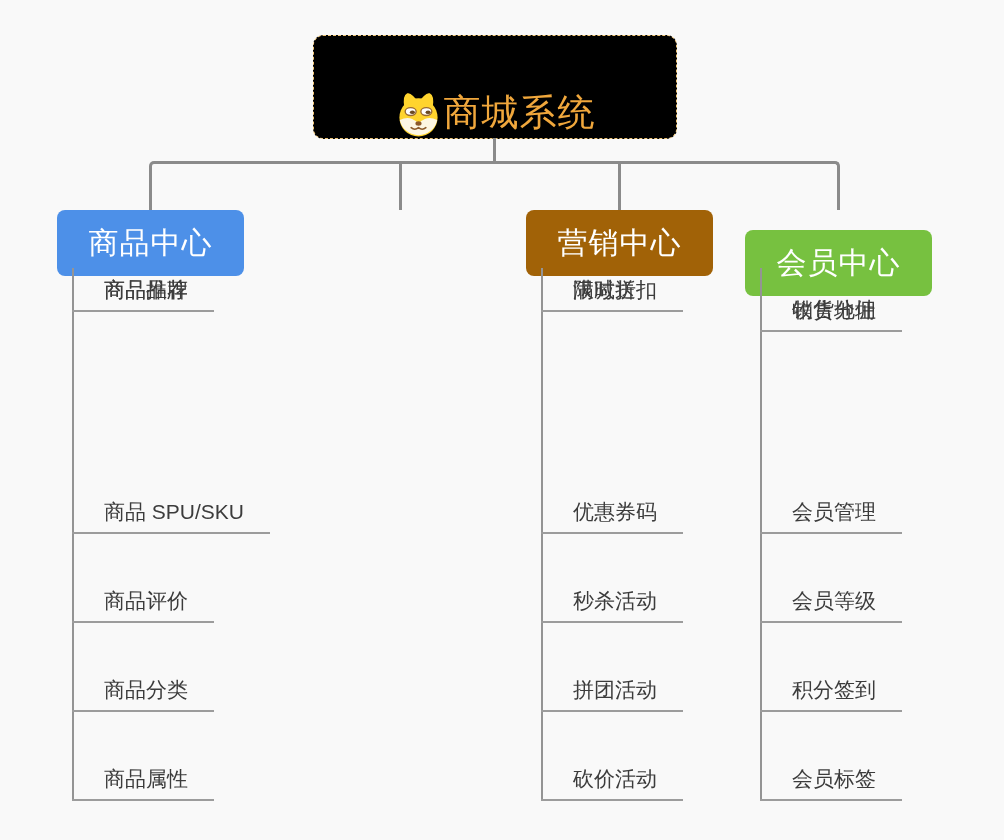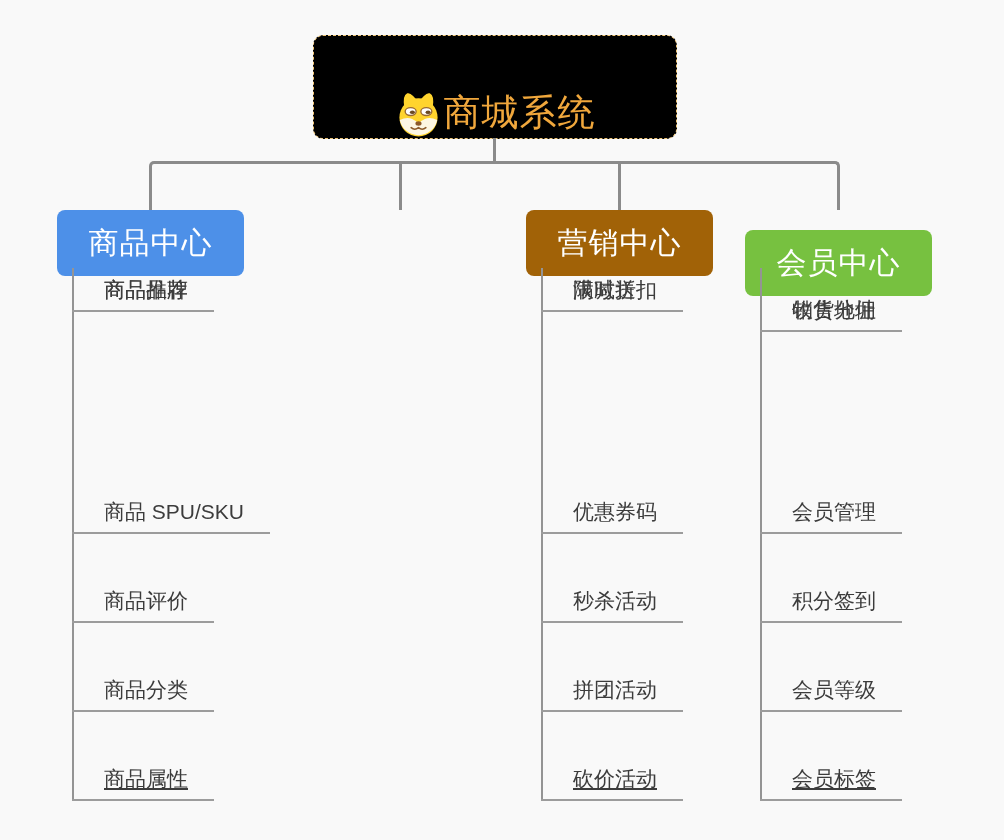--- a/index.html
+++ b/index.html
@@ -49,21 +49,21 @@
     position:absolute;left:15px;display:inline-block;white-space:nowrap;
     line-height:28px;padding:0 26px 6px 32px;
     border-bottom:2px solid #9c9c9c;
     font-size:21px;color:#3c3c3c;
   }
   .leaf:nth-of-type(1){top:110px;}
   .leaf:nth-of-type(2){top:199px;}
   .leaf:nth-of-type(3){top:288px;}
   .leaf:nth-of-type(4){top:377px;}
   .leaf:nth-of-type(5){top:466px;}
-  .leaf:nth-of-type(6){top:555px;text-decoration:underline;}
+  .leaf:nth-of-type(6){top:555px;}
 </style>
 </head>
 <body>
 
 <div class="canvas">
 
   <div class="root-node">
     <span style="display:inline-flex;">
       <svg width="47" height="47" viewBox="0 0 48 48" aria-hidden="true">
         <path d="M9.5 17 Q7.5 4.5 12.5 2.4 Q15 1.4 18.5 5.2 L24 11 Z" fill="#FFD42E"></path>
@@ -106,20 +106,20 @@
     <div class="leaf">拼团活动</div>
     <div class="leaf">砍价活动</div>
     <div class="leaf">满减送</div>
     <div class="leaf">限时折扣</div>
   </div>
 
   <div class="column col-4">
     <div class="branch-head" style="background: rgb(119, 193, 64); margin-top: 20px;">会员中心</div>
     <div class="trunk"></div>
     <div class="leaf">会员管理</div>
+    <div class="leaf">会员等级</div>
     <div class="leaf">积分签到</div>
-    <div class="leaf">会员等级</div>
     <div class="leaf">会员标签</div>
     <div class="leaf">销售分佣</div>
     <div class="leaf">收货地址</div>
   </div>
 
 </div>
 
 </body></html>

